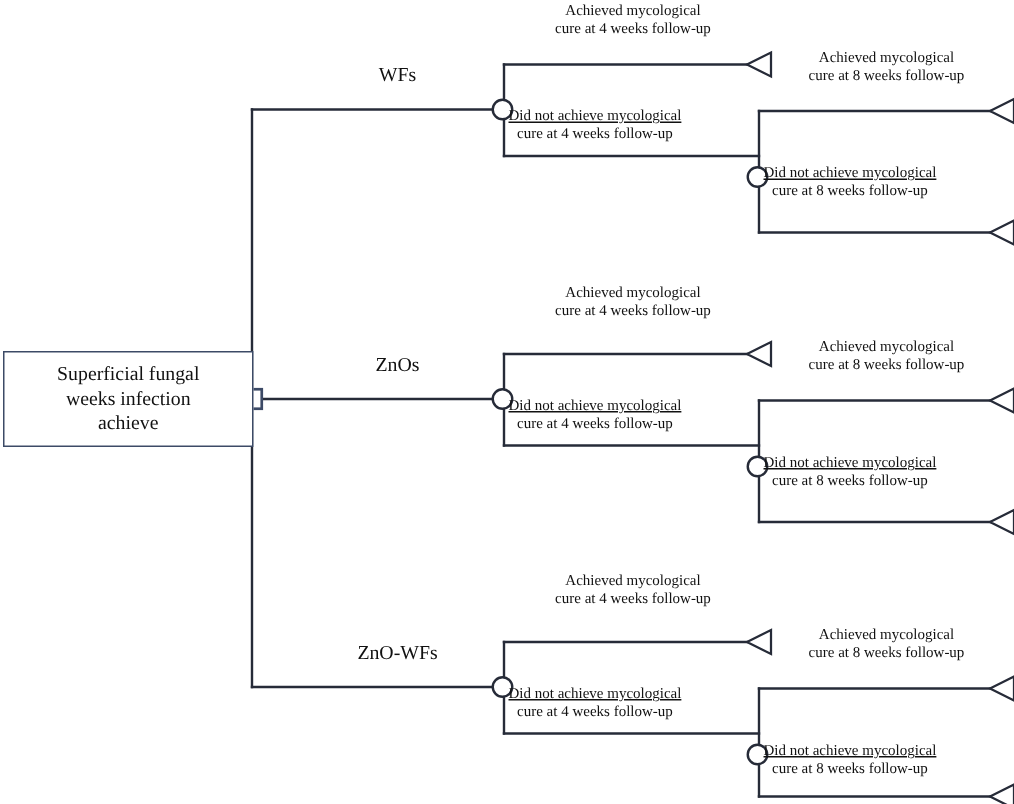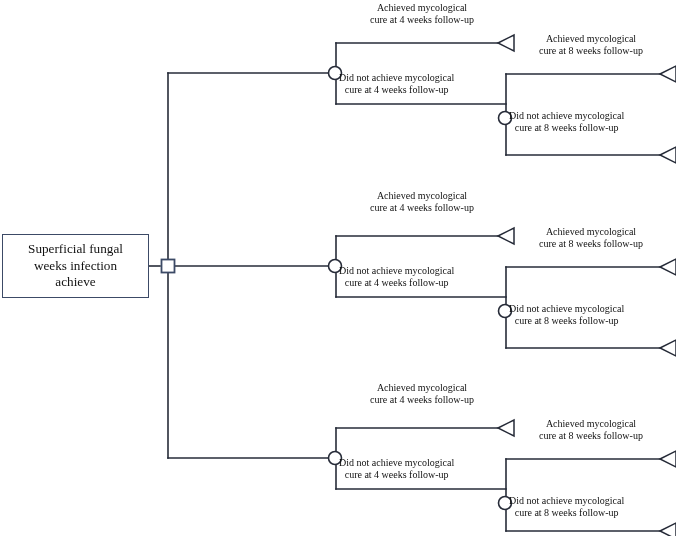--- a/index.html
+++ b/index.html
@@ -66,20 +66,21 @@
     line-height: 1.22;
     color: #111111;
     white-space: nowrap;
     background: transparent;
   }
   .lbl.center {
     text-align: center;
   }
   .lbl.left {
     text-align: left;
+    text-decoration: underline;
   }
   .branch-name {
     position: absolute;
     font-size: 13.2px;
     color: #111111;
     text-align: center;
     white-space: nowrap;
   }
 </style>
 </head>
@@ -136,28 +137,31 @@
     <polygon class="terminal-tri" points="498,428 514,420 514,436"></polygon>
 
     <polygon class="terminal-tri" points="660,74 676,66 676,82"></polygon>
     <polygon class="terminal-tri" points="660,155 676,147 676,163"></polygon>
     <polygon class="terminal-tri" points="660,267 676,259 676,275"></polygon>
     <polygon class="terminal-tri" points="660,348 676,340 676,356"></polygon>
     <polygon class="terminal-tri" points="660,459 676,451 676,467"></polygon>
     <polygon class="terminal-tri" points="660,531 676,523 676,539"></polygon>
   </svg>
 
-  <div class="root-box" style="left:2px; top:234px; width:147px; height:64px;">
+  <div class="root-box" style="left:2px; top:234px; width:167px; height:64px;">
     <div>
       <span>Superficial fungal</span><br>
       <span>weeks infection</span><br>
       <span>achieve</span>
     </div>
   </div>
 
+  <div class="branch-name" style="left:200px; top:42px; width:130px;">WFs</div>
+  <div class="branch-name" style="left:200px; top:235px; width:130px;">ZnOs</div>
+  <div class="branch-name" style="left:200px; top:427px; width:130px;">ZnO-WFs</div>
 
   <div class="lbl center" style="left:336px; top:2px; width:172px;">
     <span>Achieved mycological</span><br>
     <span>cure at 4 weeks follow-up</span>
   </div>
 
   <div class="lbl left" style="left:339px; top:72px;">
     <span>Did not achieve mycological</span><br>
     <span style="display:inline-block; width:100%; text-align:center;">cure at 4 weeks follow-up</span>
   </div>

